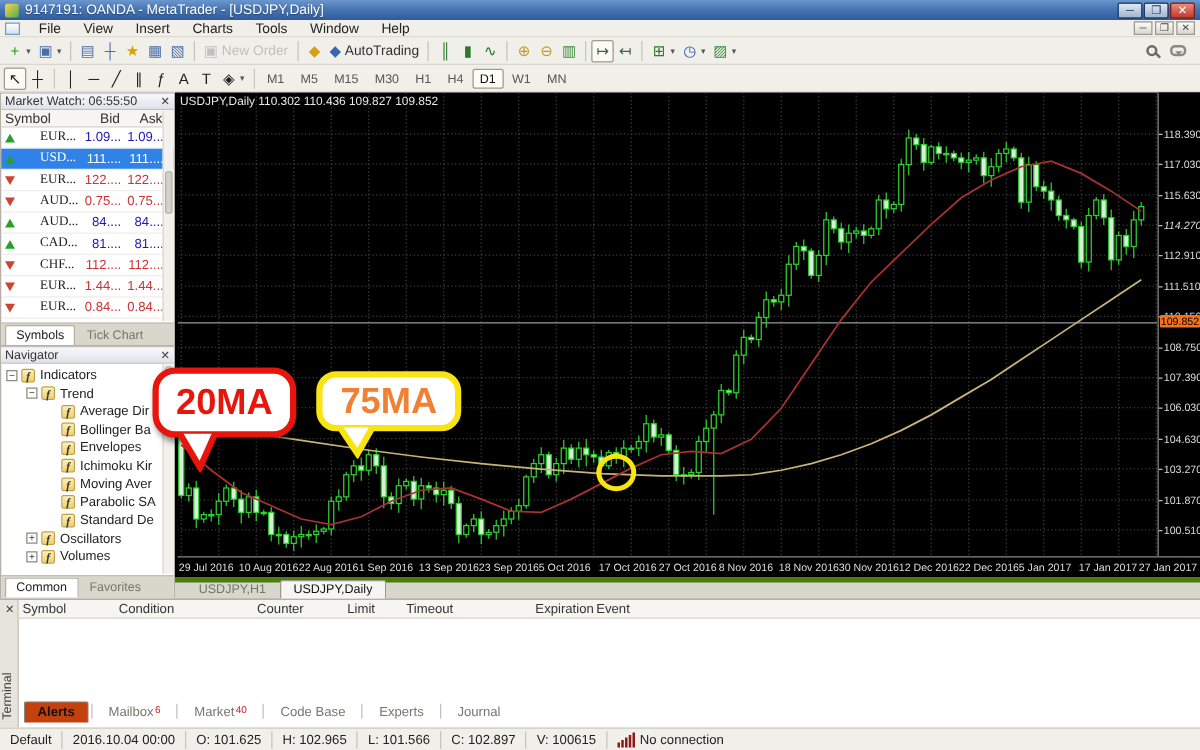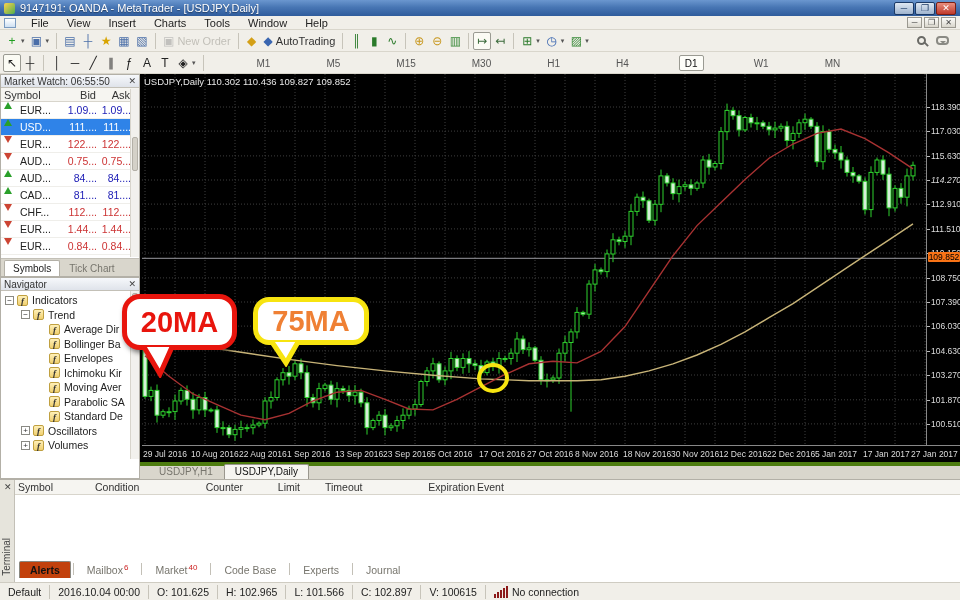--- a/index.html
+++ b/index.html
@@ -33,40 +33,40 @@
   .toolbar.row2 { top:52px; }
   .tb-btn { height:18px; min-width:18px; display:inline-flex; align-items:center; justify-content:center;
     border:1px solid transparent; border-radius:2px; padding:0 2px; gap:3px; }
   .tb-btn.pressed { border-color:#9a9a92; background:#fbfbf4; }
   .tb-btn.disabled { opacity:.55; }
   .tb-glyph { font-size:12px; line-height:16px; }
   .tb-label { font-size:11px; color:#333; }
   .tb-btn.disabled .tb-label { color:#9a9890; }
   .tb-dd { font-size:7px; color:#555; padding:0 3px 0 0; }
   .tb-sep { width:1px; height:16px; background:#c7c4ba; margin:0 4px; display:inline-block; }
-  .tf-btn { height:16px; padding:0 5px; font-size:10px; color:#555; line-height:16px; border:1px solid transparent; border-radius:2px;margin-left:43px; }
+  .tf-btn { height:16px; padding:0 5px; font-size:10px; color:#555; line-height:16px; border:1px solid transparent; border-radius:2px; }
   .tf-btn.active { border-color:#9a9a92; background:#fdfdf8; color:#111; }
   .tb-right { margin-left:auto; display:flex; align-items:center; gap:10px; padding-right:8px; }
   .icon-magnifier { width:9px; height:9px; border:2px solid #6a6a66; border-radius:50%; position:relative; display:inline-block; }
   .icon-magnifier::after { content:""; position:absolute; width:6px; height:2px; background:#6a6a66;
     transform:rotate(45deg); right:-5px; bottom:-2px; }
   .icon-chat { width:13px; height:9px; border:2px solid #8a8a84; border-radius:4px; position:relative; display:inline-block; }
   .icon-chat::after { content:""; position:absolute; left:2px; bottom:-4px; border:3px solid transparent; border-top-color:#8a8a84; }
 
   
   .panel { position:absolute; left:0; width:140px; background:#fff; border:1px solid #b3b0a7; }
   .panel-title { height:13px; background:linear-gradient(#f6f8fb,#dfe3ea); border-bottom:1px solid #c3c0b7;
     font-size:10px; color:#333; display:flex; align-items:center; padding:0 3px; }
   .panel-title .close-x { margin-left:auto; font-size:9px; color:#444; line-height:10px; }
   #market-watch { top:74px; height:203px; }
   .mw-header { display:flex; height:14px; border-bottom:1px solid #d8d5cc; background:#f6f5f1; color:#333; }
   .mw-header span { padding:1px 3px; }
   .mw-c1 { width:58px; } .mw-c2 { width:40px; text-align:right; } .mw-c3 { width:34px; text-align:right; }
   .mw-row { display:flex; height:17px; line-height:16px; border-bottom:1px solid #efeeea; font-size:10.5px; }
-  .mw-row .sym { width:58px; padding-left:3px; color:#222; display:flex; align-items:flex-start; gap:8px; }
+  .mw-row .sym { width:58px; padding-left:3px; color:#222; display:flex; align-items:center; gap:20px;font-family:Liberation Serif, serif; }
   .mw-row .bid { width:40px; text-align:right; padding-right:2px; }
   .mw-row .ask { width:34px; text-align:right; padding-right:2px; }
   .mw-row.blue .bid, .mw-row.blue .ask { color:#1a1ab4; }
   .mw-row.red .bid, .mw-row.red .ask { color:#cc3333; }
   .mw-row.selected { background:#2f83e8; }
   .mw-row.selected .sym, .mw-row.selected .bid, .mw-row.selected .ask { color:#fff; }
   .arrow-up { width:0; height:0; border-left:4px solid transparent; border-right:4px solid transparent; border-bottom:7px solid #2aa02a; display:inline-block; }
   .arrow-down { width:0; height:0; border-left:4px solid transparent; border-right:4px solid transparent; border-top:7px solid #cc4433; display:inline-block; }
   .vscroll { position:absolute; right:0; top:14px; bottom:20px; width:9px; background:#f2f1ed; border-left:1px solid #d8d5cc; }
   .vscroll .thumb { position:absolute; left:1px; width:6px; height:34px; background:#d4d1c8; border:1px solid #b3b0a7; border-radius:2px; }
@@ -444,20 +444,24 @@
         <span>Oscillators</span>
       </div>
       <div class="tree-row" style="padding-left: 20px;">
         <span class="expander">+</span>
         <span class="fx-icon">f</span>
         <span>Volumes</span>
       </div>
     </div>
   <div class="vscroll" style="bottom:19px; top:13px;">
       <span class="thumb" style="top:2px;"></span>
+    </div>
+  <div class="panel-tabs" id="nav-tabs">
+      <span class="panel-tab active">Common</span>
+      <span class="panel-tab">Favorites</span>
     </div>
 </div>
 
 <div id="chart-window">
   <div class="chart-header">USDJPY,Daily  110.302 110.436 109.827 109.852</div>
   <div id="plot">
     <svg id="chart-svg" width="784" height="371">
         <line x1="0" y1="33.0" x2="784" y2="33.0" stroke="#3f3f3f" stroke-width="1" stroke-dasharray="1,2"></line>
         <line x1="0" y1="57.1" x2="784" y2="57.1" stroke="#3f3f3f" stroke-width="1" stroke-dasharray="1,2"></line>
         <line x1="0" y1="81.9" x2="784" y2="81.9" stroke="#3f3f3f" stroke-width="1" stroke-dasharray="1,2"></line>

